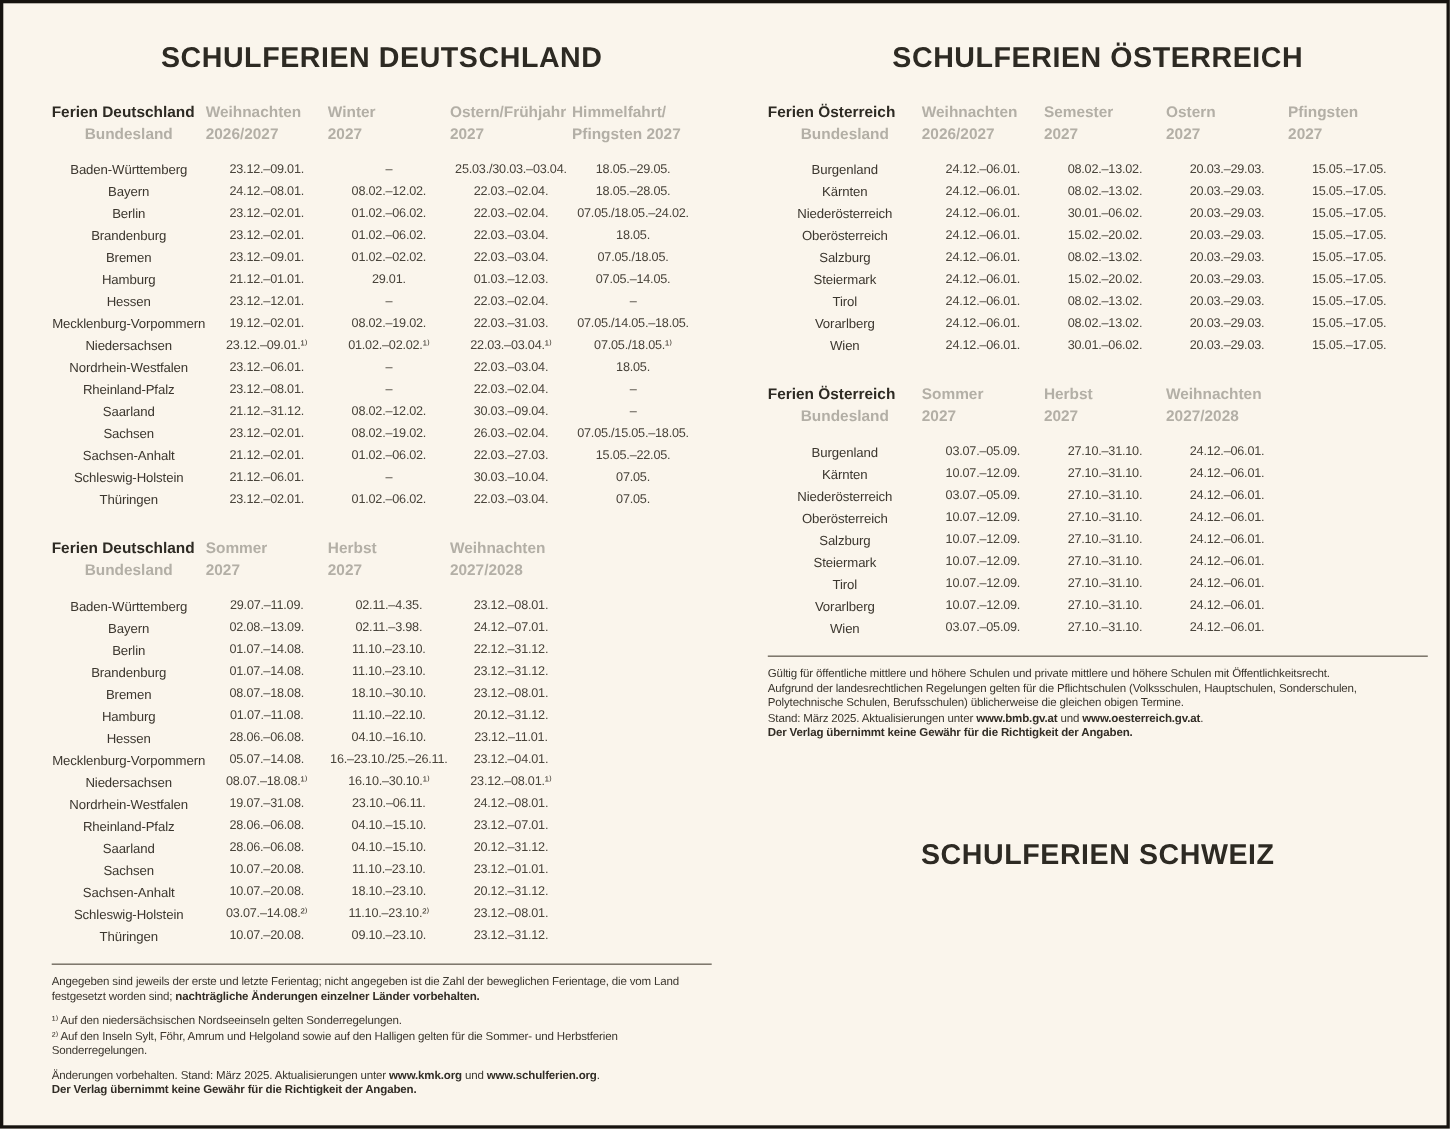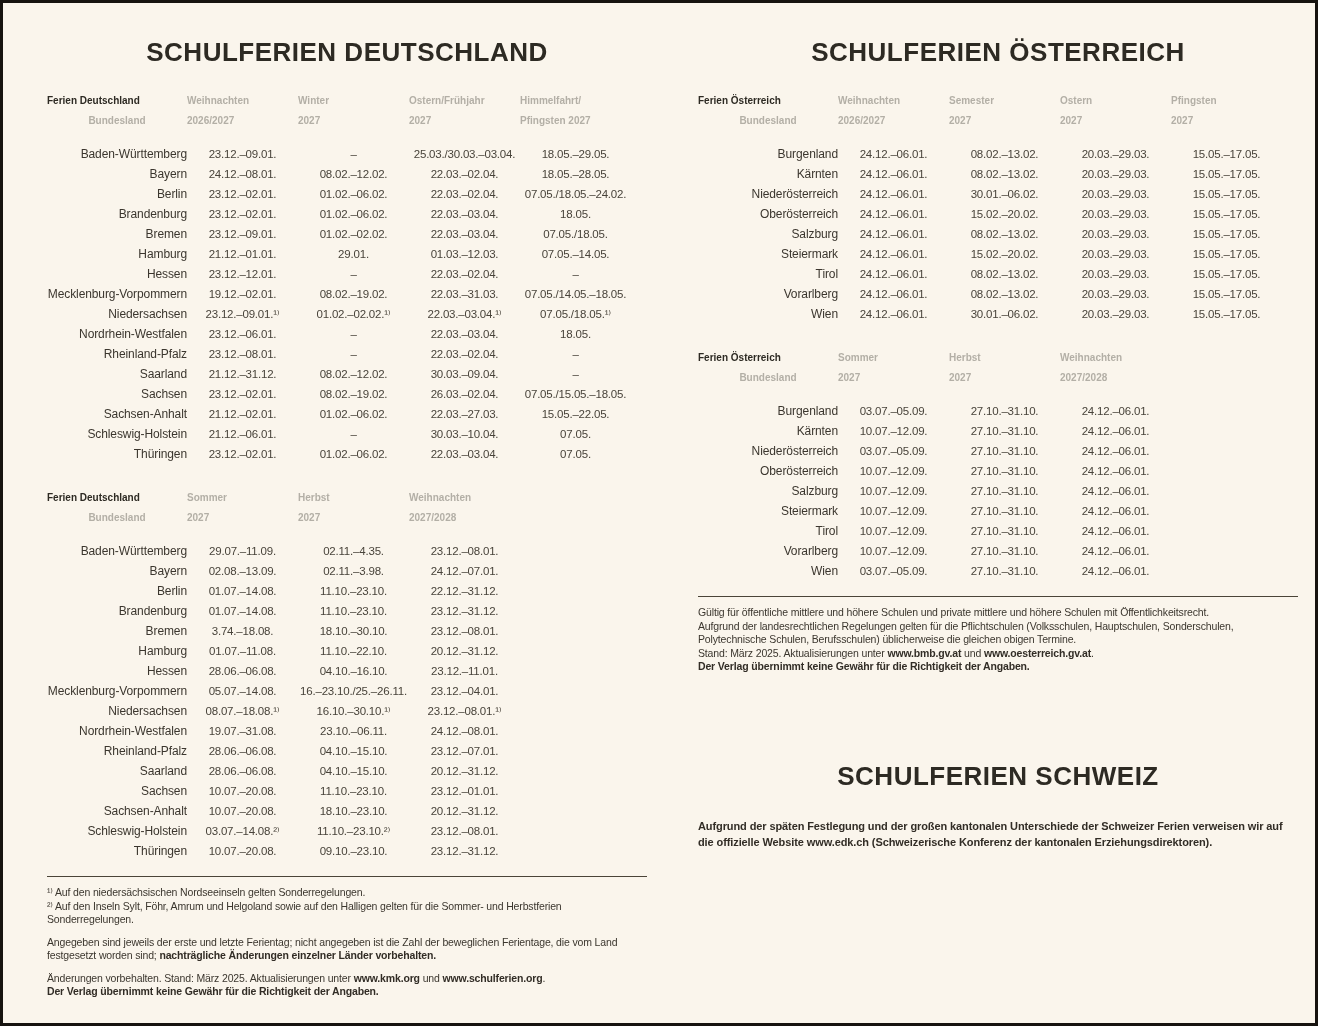--- a/index.html
+++ b/index.html
@@ -20,25 +20,25 @@
     margin:34px 0 0 0;
     text-align:center;
     font-size:26px;line-height:30px;
     font-weight:700;
     letter-spacing:0.5px;
     color:#2d2a23;
   }
   .htable{margin-top:24px;}
   .trow{display:grid;grid-template-columns:var(--gtc);align-items:end;}
   .thead{margin-bottom:13px;}
-  .thead .cell{font-weight:700;font-size:10px;line-height:20px;}
+  .thead .cell{font-weight:700;font-size:14px;line-height:20px;}
   .thead .t-dark{color:#2d2a23;}
   .thead .t-gray{color:#b3afa6;text-align:center;}
   .cell{white-space:nowrap;}
-  .cell.label{text-align:right;font-size:12px;line-height:20px;color:#3b362e;letter-spacing:-0.1px;}
+  .cell.label{text-align:center;font-size:12px;line-height:20px;color:#3b362e;letter-spacing:-0.1px;}
   .cell.date{text-align:center;font-size:11.5px;line-height:20px;color:#48433a;letter-spacing:-0.2px;}
   .cell.chead{text-align:left;}
   hr.rule{border:none;border-top:1px solid #4a4438;margin:15px 0 9px 0;width:100%;}
   .notes{font-size:10.5px;line-height:13.5px;letter-spacing:-0.15px;color:#3b362e;}
   .note-para{margin:0 0 9px 0;}
   .notes .b, .swiss-note .b{font-weight:700;color:#322d26;}
   h1.swiss-title{margin-top:87px;}
   .swiss-note{
     margin-top:27px;
     font-size:11px;line-height:16px;
@@ -225,21 +225,21 @@
         <div class="cell date">22.12.–31.12.</div>
       </div>
       <div class="trow" style="--gtc: 140px repeat(3, 111px);">
         <div class="cell label">Brandenburg</div>
         <div class="cell date">01.07.–14.08.</div>
         <div class="cell date">11.10.–23.10.</div>
         <div class="cell date">23.12.–31.12.</div>
       </div>
       <div class="trow" style="--gtc: 140px repeat(3, 111px);">
         <div class="cell label">Bremen</div>
-        <div class="cell date">3.74.–18.08.</div>
+        <div class="cell date">08.07.–18.08.</div>
         <div class="cell date">18.10.–30.10.</div>
         <div class="cell date">23.12.–08.01.</div>
       </div>
       <div class="trow" style="--gtc: 140px repeat(3, 111px);">
         <div class="cell label">Hamburg</div>
         <div class="cell date">01.07.–11.08.</div>
         <div class="cell date">11.10.–22.10.</div>
         <div class="cell date">20.12.–31.12.</div>
       </div>
       <div class="trow" style="--gtc: 140px repeat(3, 111px);">
@@ -298,22 +298,22 @@
       </div>
       <div class="trow" style="--gtc: 140px repeat(3, 111px);">
         <div class="cell label">Thüringen</div>
         <div class="cell date">10.07.–20.08.</div>
         <div class="cell date">09.10.–23.10.</div>
         <div class="cell date">23.12.–31.12.</div>
       </div>
     </div>
   <hr class="rule">
   <div class="notes" id="de-notes">
+      <div class="note-para"><span>Angegeben sind jeweils der erste und letzte Ferientag; nicht angegeben ist die Zahl der beweglichen Ferientage, die vom Land festgesetzt worden sind; </span><span class="b">nachträgliche Änderungen einzelner Länder vorbehalten.</span></div>
       <div class="note-para"><span>¹⁾ Auf den niedersächsischen Nordseeinseln gelten Sonderregelungen.</span><br><span>²⁾ Auf den Inseln Sylt, Föhr, Amrum und Helgoland sowie auf den Halligen gelten für die Sommer- und Herbstferien Sonderregelungen.</span></div>
-      <div class="note-para"><span>Angegeben sind jeweils der erste und letzte Ferientag; nicht angegeben ist die Zahl der beweglichen Ferientage, die vom Land festgesetzt worden sind; </span><span class="b">nachträgliche Änderungen einzelner Länder vorbehalten.</span></div>
       <div class="note-para"><span>Änderungen vorbehalten. Stand: März 2025. Aktualisierungen unter </span><span class="b">www.kmk.org</span><span> und </span><span class="b">www.schulferien.org</span><span>.</span><br><span class="b">Der Verlag übernimmt keine Gewähr für die Richtigkeit der Angaben.</span></div>
     </div>
 </section>
 
 <section class="col col-right">
   <h1 class="page-title">SCHULFERIEN ÖSTERREICH</h1>
   <div class="htable" id="at-table1">
       <div class="trow thead" style="--gtc: 140px repeat(4, 111px);">
         <div class="cell">
           <div class="t-dark">Ferien Österreich</div>
@@ -472,16 +472,13 @@
         <div class="cell date">03.07.–05.09.</div>
         <div class="cell date">27.10.–31.10.</div>
         <div class="cell date">24.12.–06.01.</div>
       </div>
     </div>
   <hr class="rule">
   <div class="notes" id="at-notes">
       <div class="note-para"><span>Gültig für öffentliche mittlere und höhere Schulen und private mittlere und höhere Schulen mit Öffentlichkeitsrecht.</span><br><span>Aufgrund der landesrechtlichen Regelungen gelten für die Pflichtschulen (Volksschulen, Hauptschulen, Sonderschulen, Polytechnische Schulen, Berufsschulen) üblicherweise die gleichen obigen Termine.</span><br><span>Stand: März 2025. Aktualisierungen unter </span><span class="b">www.bmb.gv.at</span><span> und </span><span class="b">www.oesterreich.gv.at</span><span>.</span><br><span class="b">Der Verlag übernimmt keine Gewähr für die Richtigkeit der Angaben.</span></div>
     </div>
   <h1 class="page-title swiss-title">SCHULFERIEN SCHWEIZ</h1>
-  <div class="swiss-note" id="ch-note">
-      <div class="note-para"><span class="b">Aufgrund der späten Festlegung und der großen kantonalen Unterschiede der Schweizer Ferien verweisen wir auf die offizielle Website www.edk.ch (Schweizerische Konferenz der kantonalen Erziehungsdirektoren).</span></div>
-    </div>
 </section>
 
 </body></html>

